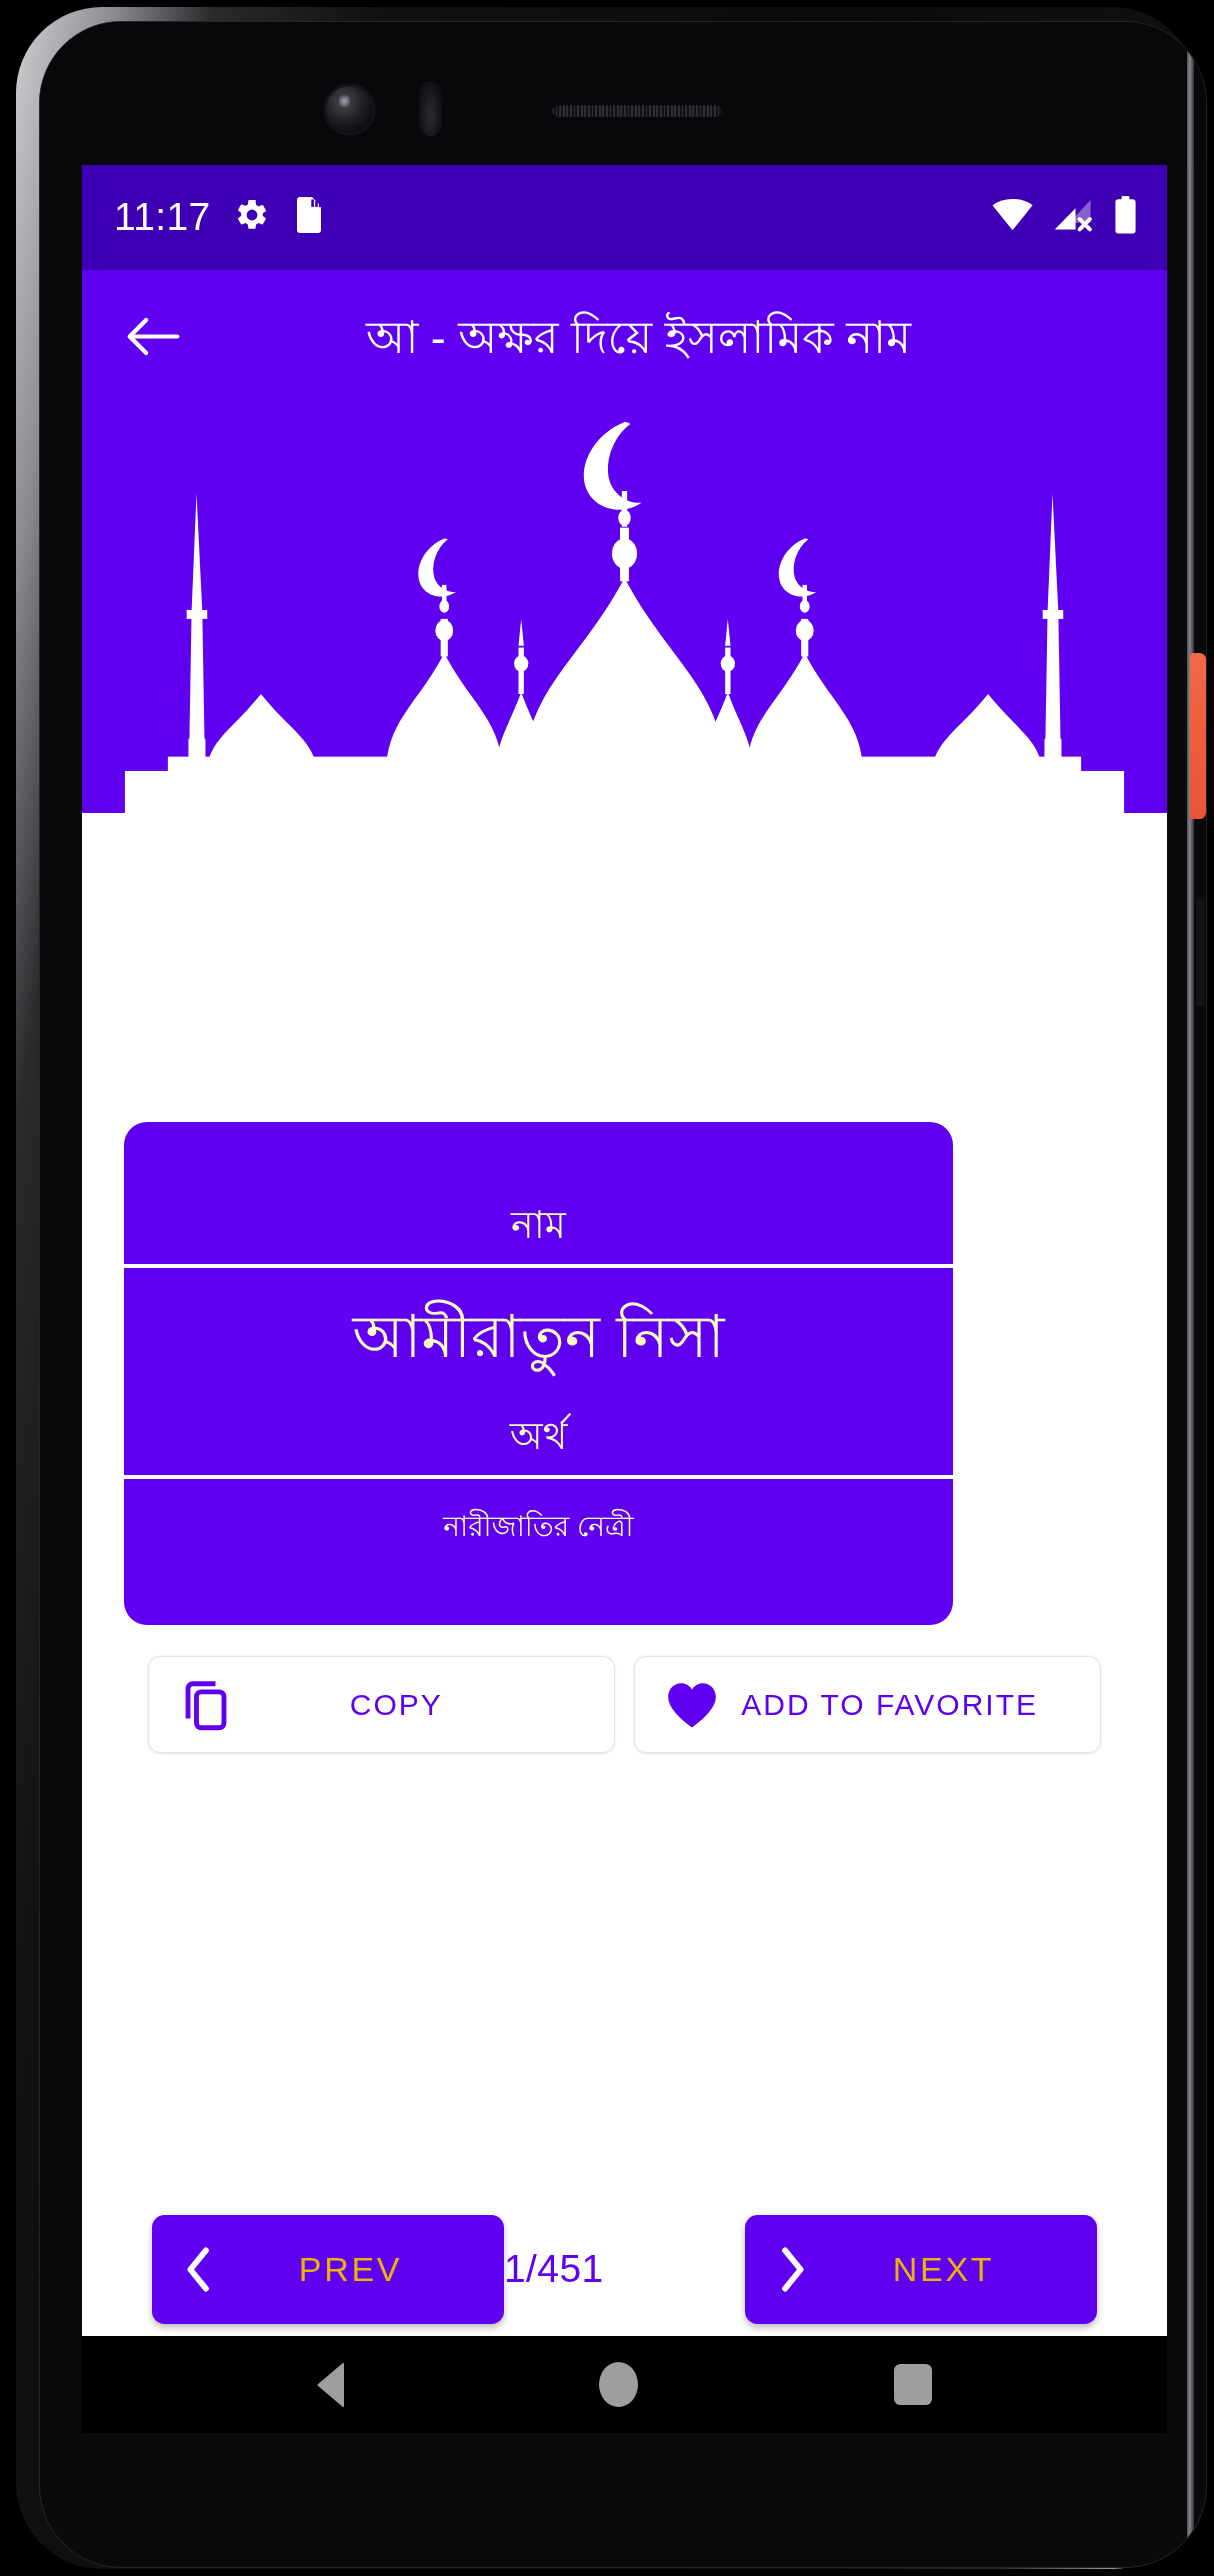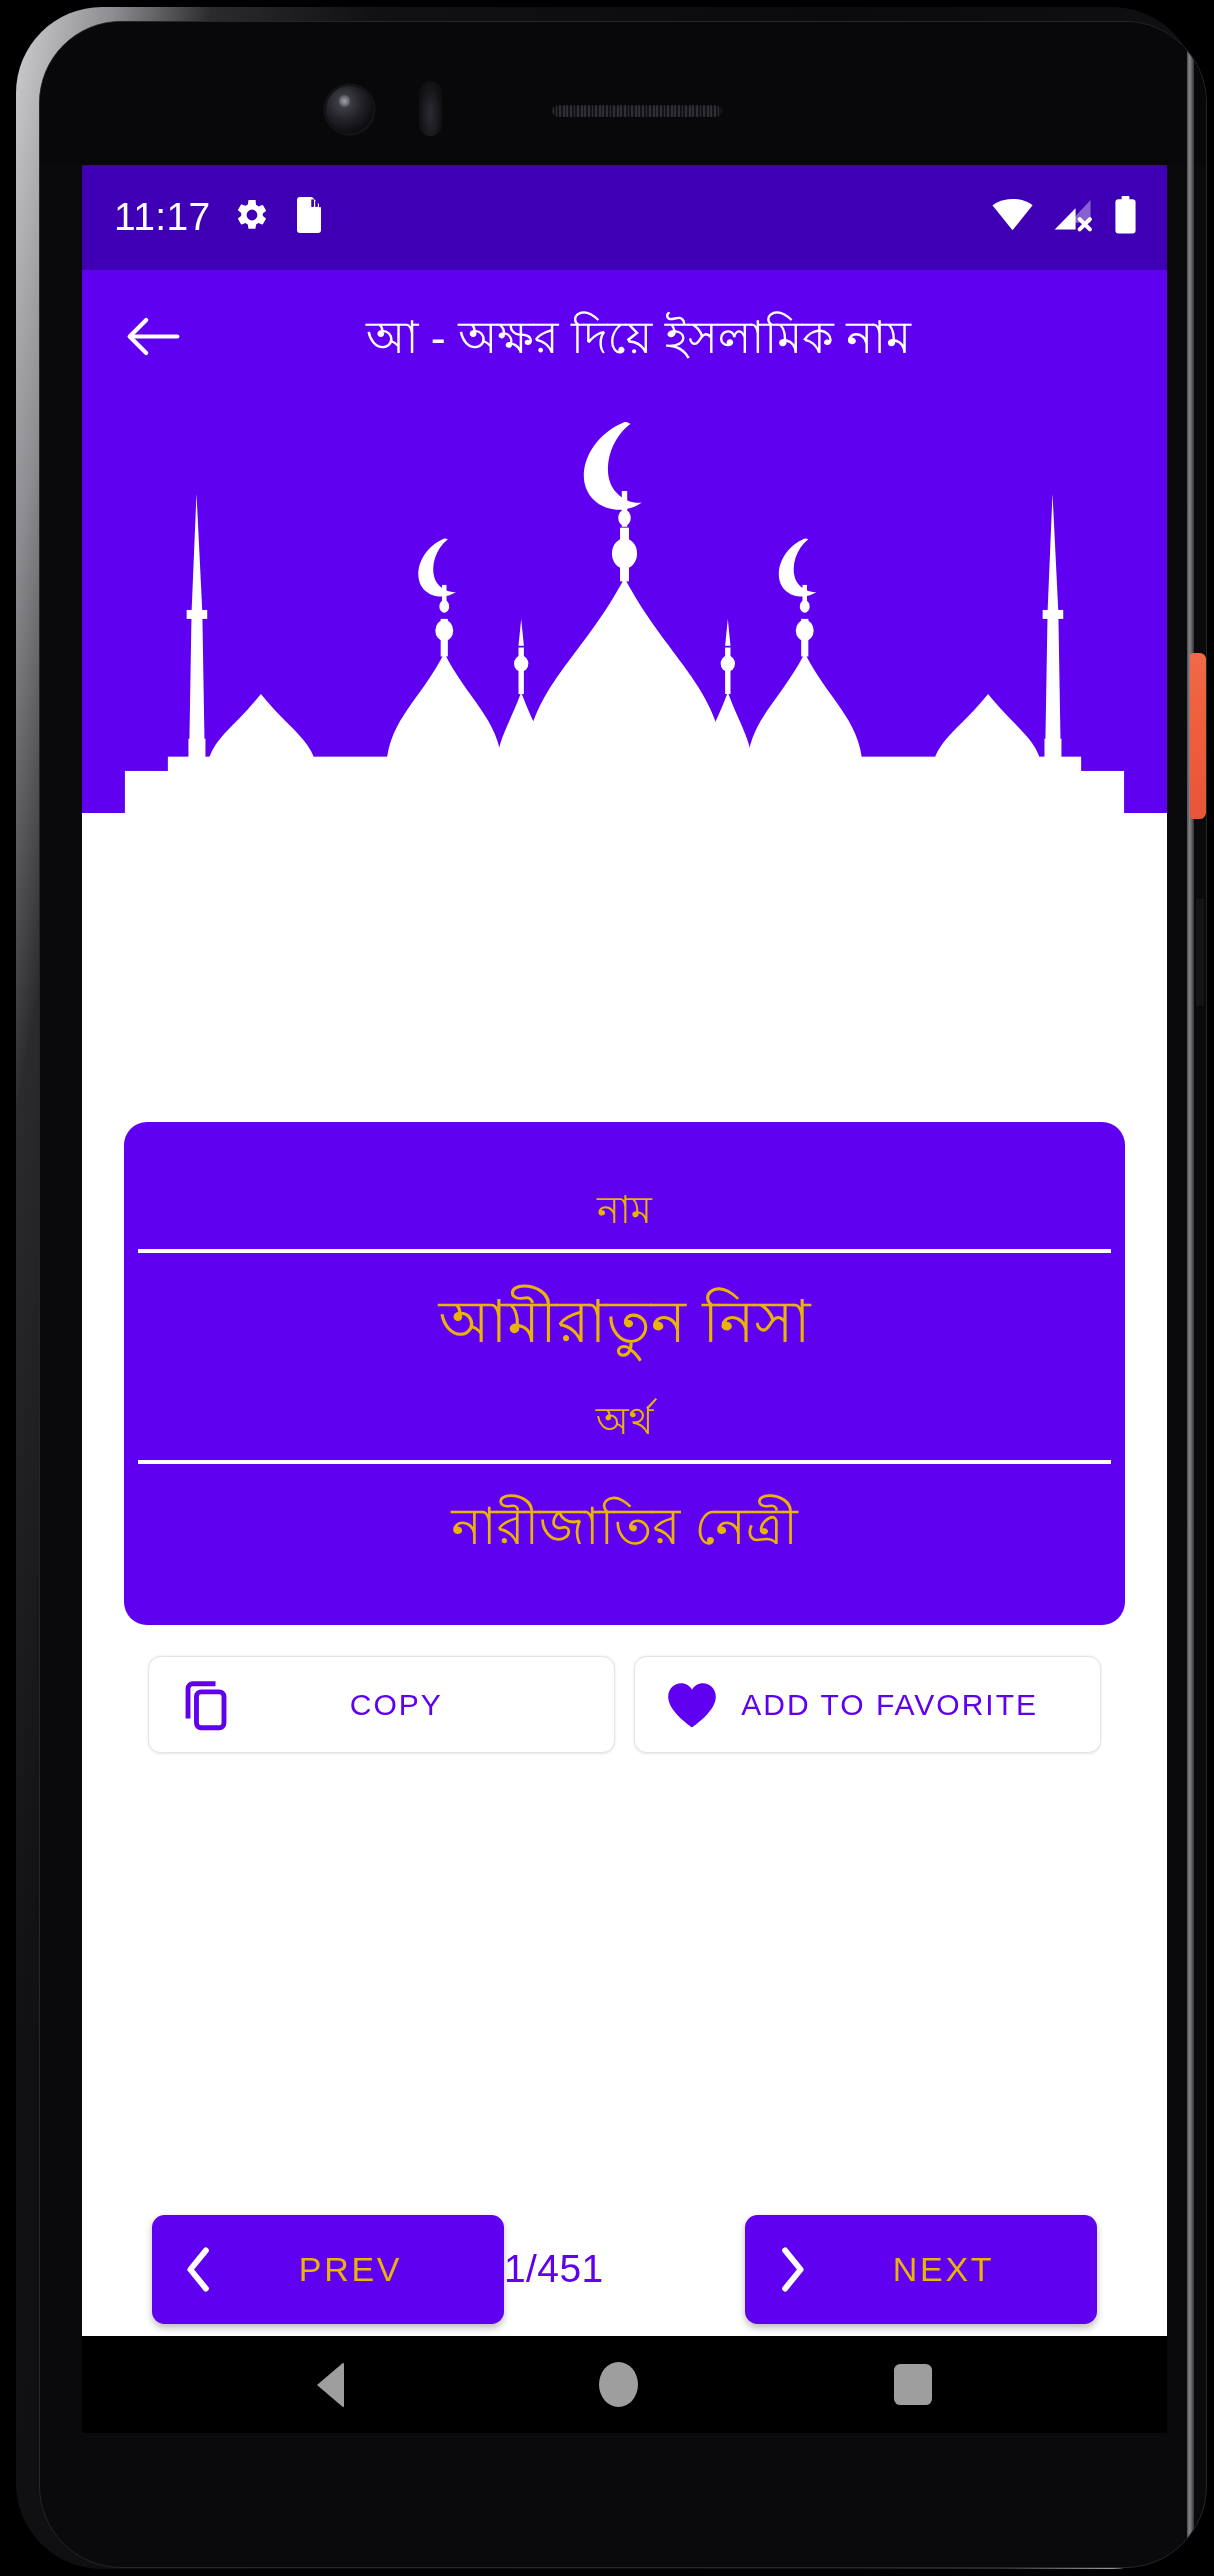--- a/index.html
+++ b/index.html
@@ -184,49 +184,49 @@
     position: relative;
     background: #ffffff;
     height: calc(2270px - 107px - 136px - 407px);
   }
 
   
   .name-card {
     position: absolute;
     left: 42px;
     top: 309px;
-    width: 1001px;
+    width: 829px;
     height: 503px;
     background: #6000f0;
     border-radius: 23px;
     display: flex;
     flex-direction: column;
     align-items: center;
     justify-content: center;
-    color: #eab308;
+    color: #fef9c3;
   }
   .card-label {
     font-size: 38px;
     line-height: 1.2;
     padding-bottom: 9px;
   }
   .card-rule {
     width: 973px;
     height: 3.6px;
     background: #ffffff;
     margin: 7.2px 0 0 0;
   }
   .card-name {
     font-size: 59px;
     line-height: 1.35;
     margin: 30px 0 36px 0;
     white-space: nowrap;
   }
   .card-meaning {
-    font-size: 51px;
+    font-size: 28px;
     line-height: 1.3;
     margin-top: 30px;
   }
 
   
   .action-row {
     position: absolute;
     left: 66px;
     top: 843px;
     width: 953px;

